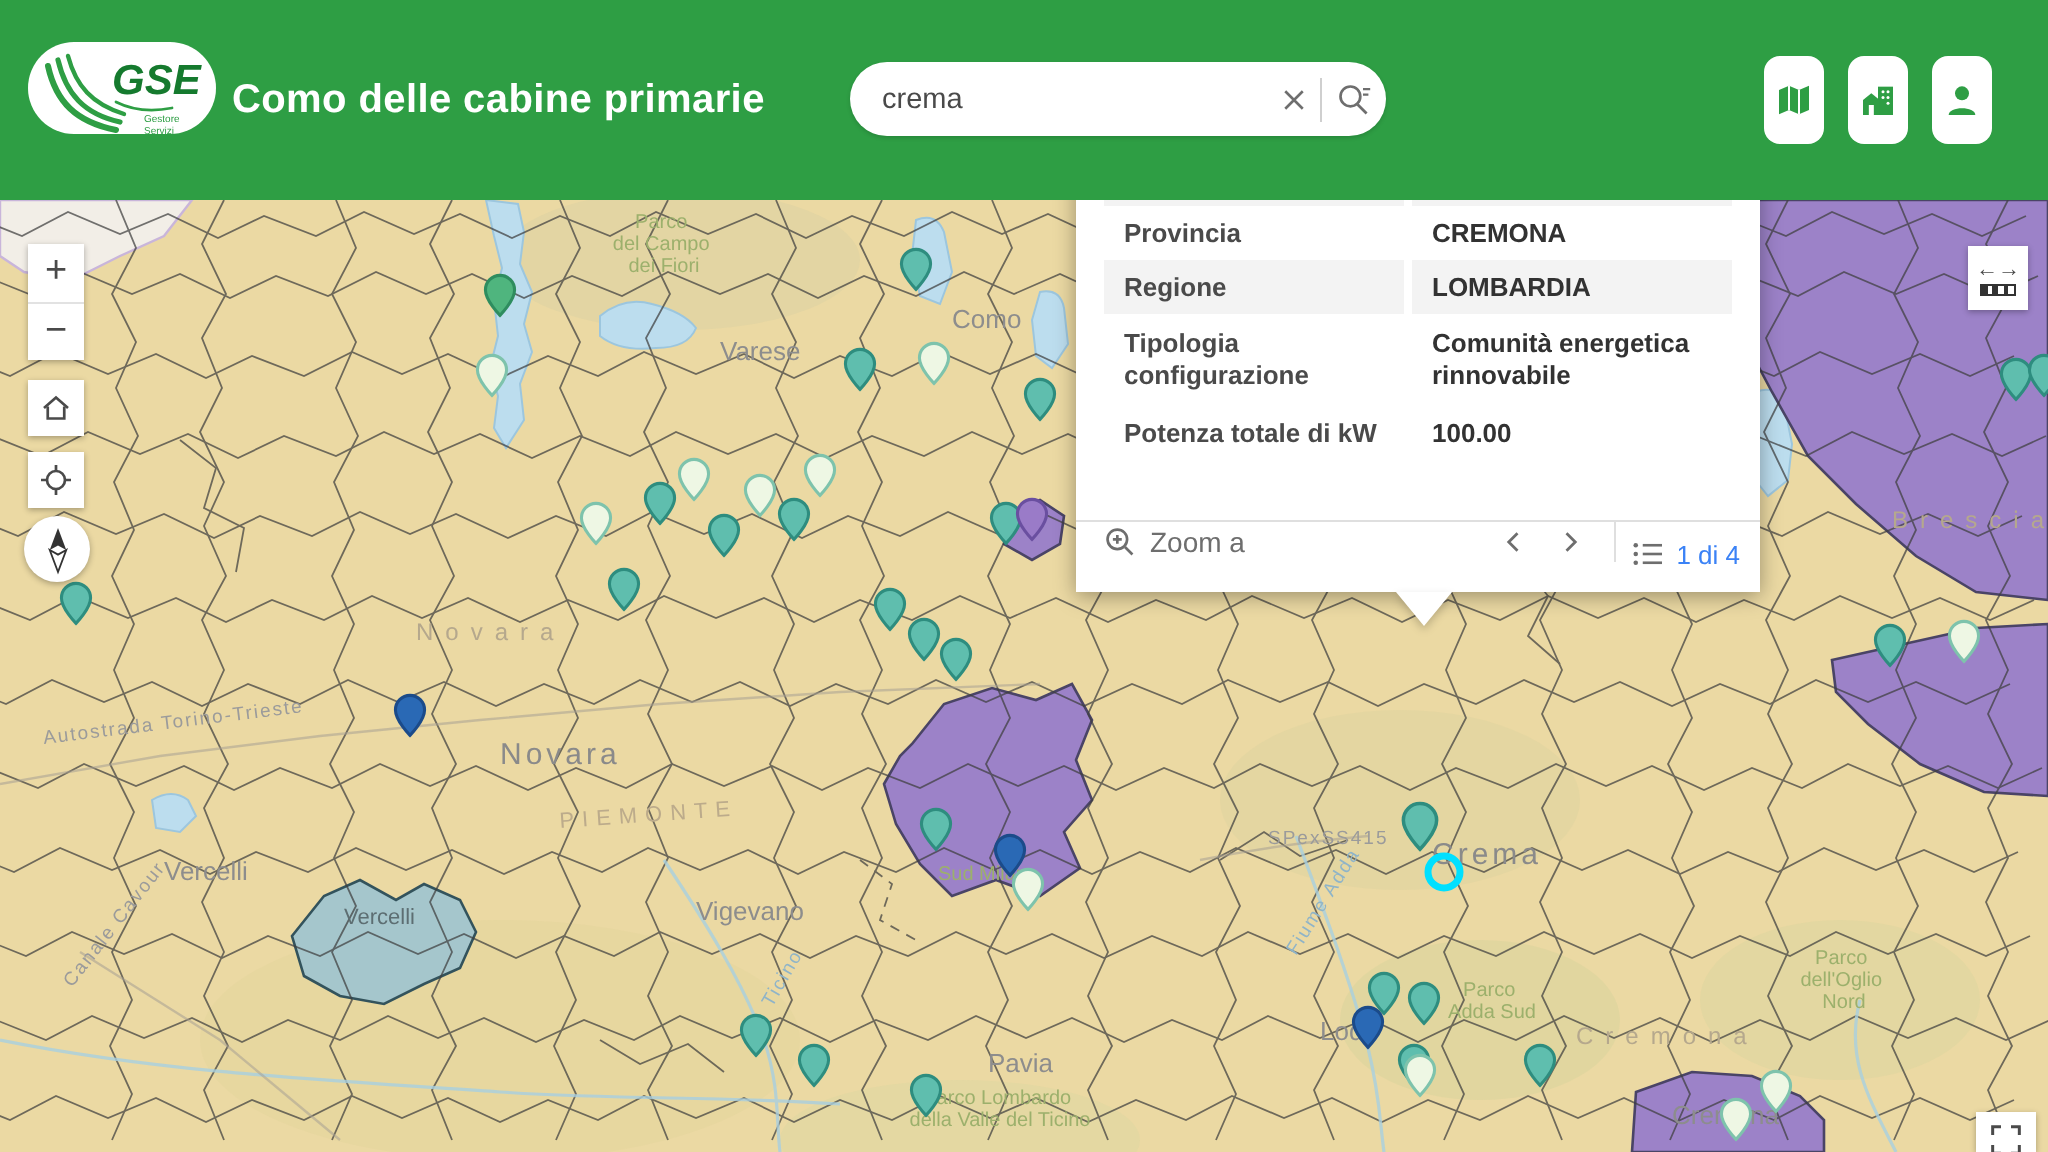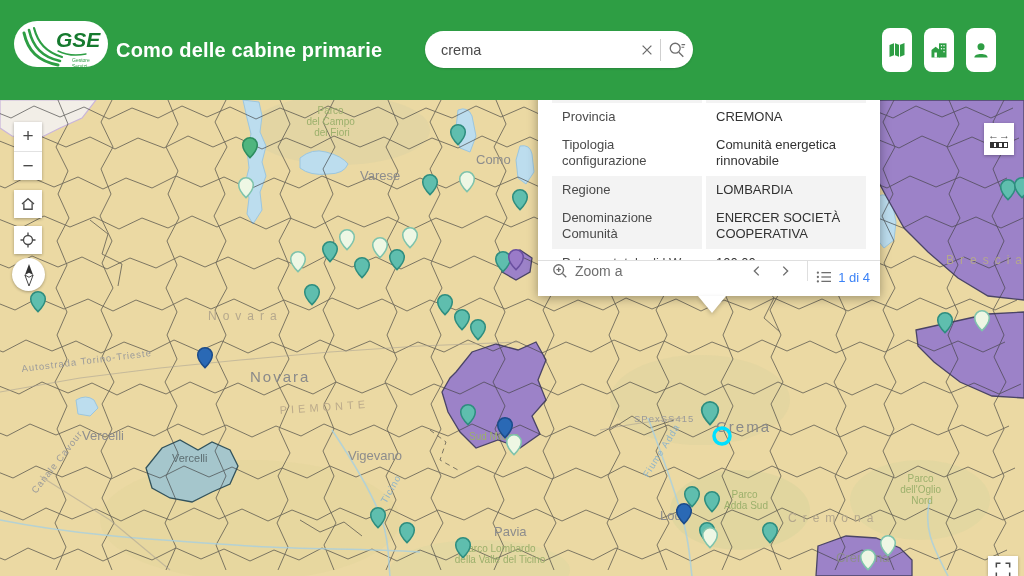--- a/index.html
+++ b/index.html
@@ -51,21 +51,21 @@
   .fullscreenbtn { left:988px; top:456px; width:30px; height:20px; align-items:flex-start; overflow:hidden; }
 
   
   .popup { position:absolute; left:538px; top:38px; width:342px; height:258px; background:#fff; box-shadow:0 2px 10px rgba(0,0,0,.35); z-index:25; }
   .popup-caret { position:absolute; left:698px; top:296px; width:0; height:0; border-left:14px solid transparent; border-right:14px solid transparent; border-top:17px solid #fff; filter:drop-shadow(0 2px 2px rgba(0,0,0,.2)); z-index:25; }
   .ptitlebar { height:36px; display:flex; align-items:center; padding:0 10px 0 14px; }
   .ptitle { flex:1; font-size:16px; font-weight:bold; color:#323232; }
   .pico { width:26px; height:26px; display:flex; align-items:center; justify-content:center; background:none; border:none; cursor:pointer; color:#6e6e6e; }
   .ptable { height:186px; overflow:hidden; padding:2px 14px 0 14px; }
   .prow { display:flex; }
-  .prow .cell { padding:6px 10px; font-size:13px; line-height:16px; display:flex; align-items:center; }
+  .prow .cell { padding:6px 10px; font-size:13px; line-height:16px; display:flex; align-items:center;font-weight:bold; }
   .prow .lab { width:150px; color:#4a4a4a; }
   .prow .gut { width:4px; background:#fff; }
   .prow .val { flex:1; color:#323232; }
   .prow.stripe .lab, .prow.stripe .val { background:#f3f3f3; }
   .prow.h1 .cell { height:27px; } .prow.h2 .cell { height:46px; align-items:flex-start; padding-top:7px; }
   .pfooter { height:20px; border-top:1px solid #dfdfdf; display:flex; align-items:center; padding:0 10px 0 14px; }
   .zoomto { display:flex; align-items:center; gap:7px; font-size:14px; color:#6e6e6e; background:none; border:none; cursor:pointer; }
   .pfspacer { flex:1; }
   .pgbtn { width:28px; height:28px; display:flex; align-items:center; justify-content:center; background:none; border:none; color:#6e6e6e; cursor:pointer; }
   .pfsep { width:1px; height:20px; background:#dfdfdf; margin:0 8px; }
@@ -320,34 +320,29 @@
       <div class="prow stripe h1">
         <div class="cell lab">Comune</div>
           <div class="gut"></div>
         <div class="cell val">CREMOSANO</div>
       </div>
       <div class="prow h1">
         <div class="cell lab">Provincia</div>
           <div class="gut"></div>
         <div class="cell val">CREMONA</div>
       </div>
+      <div class="prow stripe h1">
+        <div class="cell lab">Regione</div>
+          <div class="gut"></div>
+        <div class="cell val">LOMBARDIA</div>
+      </div>
       <div class="prow h2">
         <div class="cell lab">Tipologia configurazione</div>
           <div class="gut"></div>
         <div class="cell val">Comunità energetica rinnovabile</div>
-      </div>
-      <div class="prow stripe h1">
-        <div class="cell lab">Regione</div>
-          <div class="gut"></div>
-        <div class="cell val">LOMBARDIA</div>
-      </div>
-      <div class="prow stripe h2">
-        <div class="cell lab">Denominazione Comunità</div>
-          <div class="gut"></div>
-        <div class="cell val">ENERCER SOCIETÀ COOPERATIVA</div>
       </div>
       <div class="prow h1">
         <div class="cell lab">Potenza totale di kW</div>
           <div class="gut"></div>
         <div class="cell val">100.00</div>
       </div>
     </div>
     <div class="pfooter">
       <button class="zoomto">
         <svg width="16" height="16" viewBox="0 0 18 18" fill="none" stroke="#6e6e6e" stroke-width="1.5">

